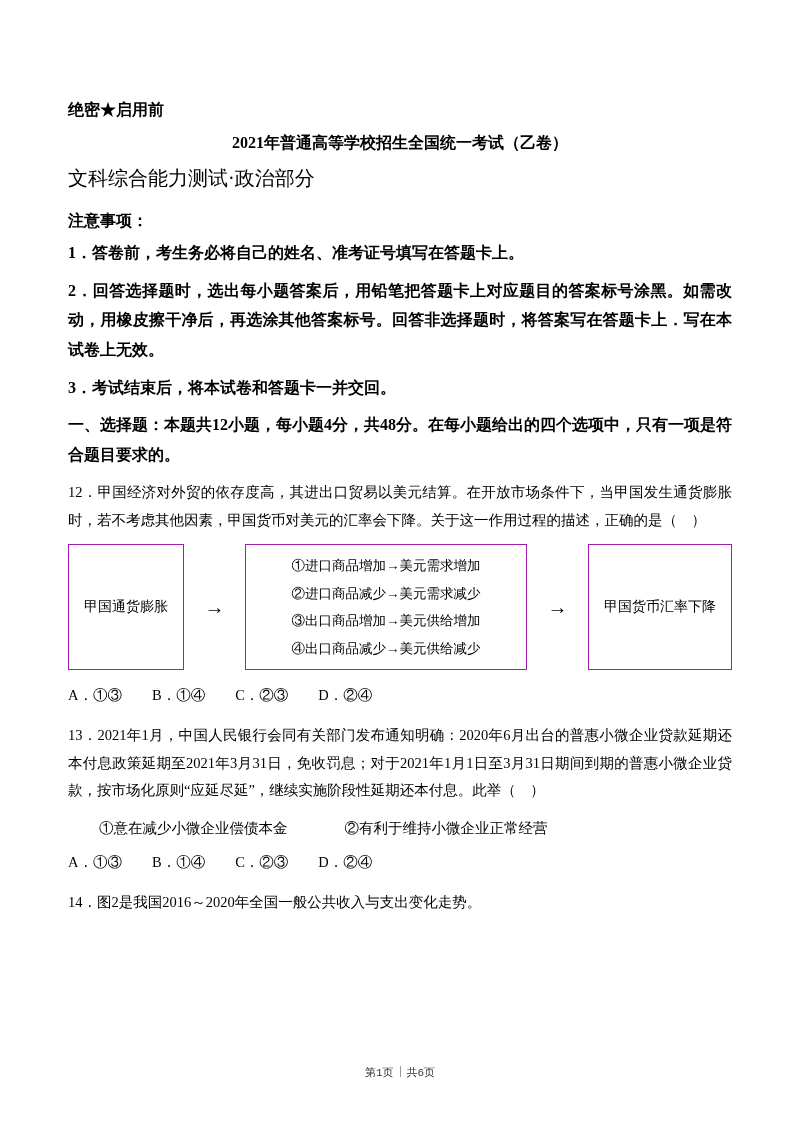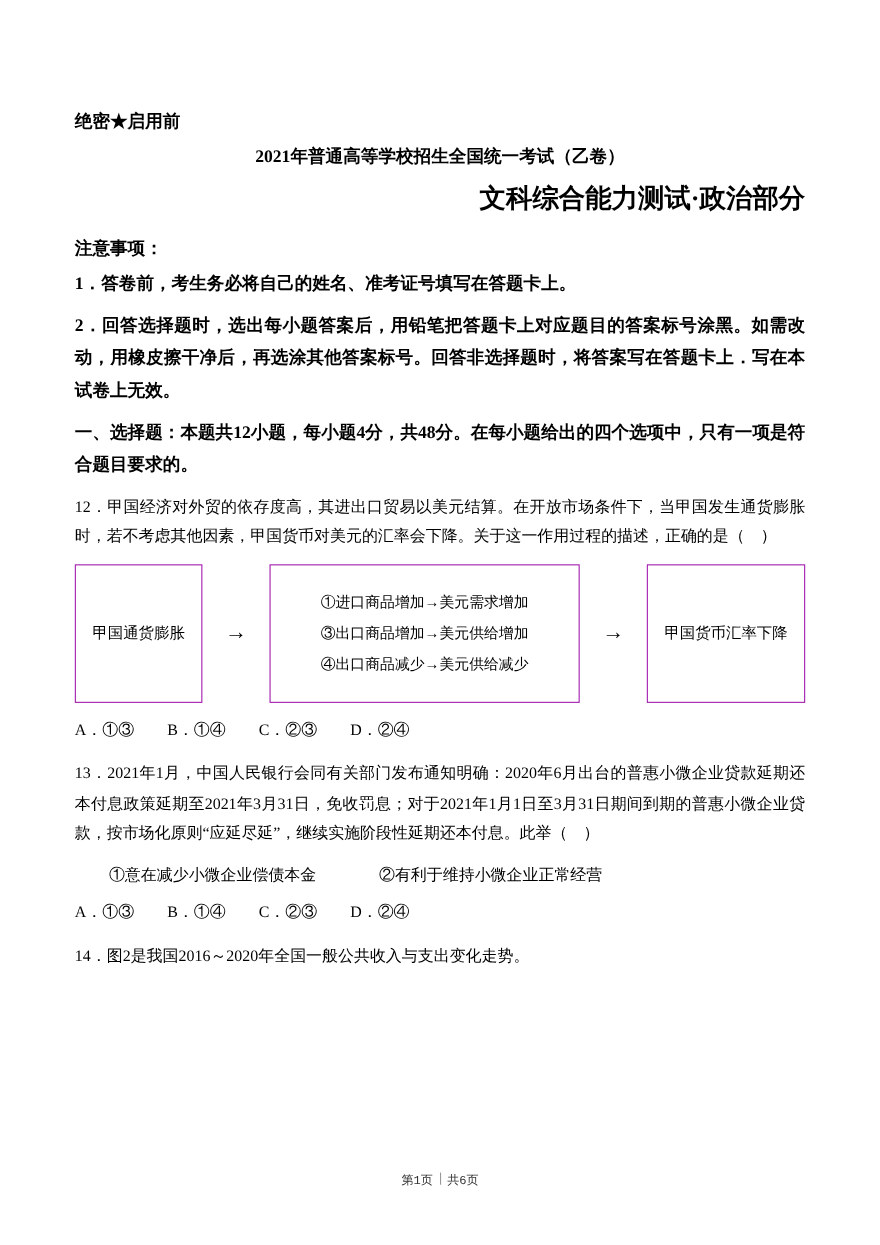--- a/index.html
+++ b/index.html
@@ -26,23 +26,23 @@
     margin-bottom: 6px;
   }
   .title {
     font-size: 16px;
     font-weight: 700;
     text-align: center;
     margin: 10px 0 6px 0;
     line-height: 1.5;
   }
   .subtitle {
-    font-size: 24px;
-    font-weight: 700;
-    text-align: right;
+    font-size: 20px;
+    font-weight: 400;
+    text-align: left;
     margin: 8px 0 14px 0;
     line-height: 1.5;
   }
   .notice-heading {
     font-size: 16px;
     font-weight: 700;
     margin: 6px 0 4px 0;
     line-height: 1.7;
   }
   .notice {
@@ -136,30 +136,32 @@
 <div class="page">
 
   <div class="classification">绝密★启用前</div>
 
   <div class="title">2021年普通高等学校招生全国统一考试（乙卷）</div>
   <div class="subtitle">文科综合能力测试·政治部分</div>
 
   <div class="notice-heading">注意事项：</div>
   <p class="notice">1．答卷前，考生务必将自己的姓名、准考证号填写在答题卡上。</p>
   <p class="notice">2．回答选择题时，选出每小题答案后，用铅笔把答题卡上对应题目的答案标号涂黑。如需改动，用橡皮擦干净后，再选涂其他答案标号。回答非选择题时，将答案写在答题卡上．写在本试卷上无效。</p>
+  <p class="notice">3．考试结束后，将本试卷和答题卡一并交回。</p>
 
   <p class="section-heading">一、选择题：本题共12小题，每小题4分，共48分。在每小题给出的四个选项中，只有一项是符合题目要求的。</p>
 
   <p class="stem">12．甲国经济对外贸的依存度高，其进出口贸易以美元结算。在开放市场条件下，当甲国发生通货膨胀时，若不考虑其他因素，甲国货币对美元的汇率会下降。关于这一作用过程的描述，正确的是（　）</p>
 
   <div class="diagram">
     <div class="box box-left">甲国通货膨胀</div>
     <div class="arrow">→</div>
     <div class="box box-middle">
       <div class="mline">①进口商品增加→美元需求增加</div>
+      <div class="mline">②进口商品减少→美元需求减少</div>
       <div class="mline">③出口商品增加→美元供给增加</div>
       <div class="mline">④出口商品减少→美元供给减少</div>
     </div>
     <div class="arrow">→</div>
     <div class="box box-right">甲国货币汇率下降</div>
   </div>
 
   <p class="options">
     <span class="opt">A．①③</span><span class="opt">B．①④</span><span class="opt">C．②③</span><span class="opt">D．②④</span>
   </p>

